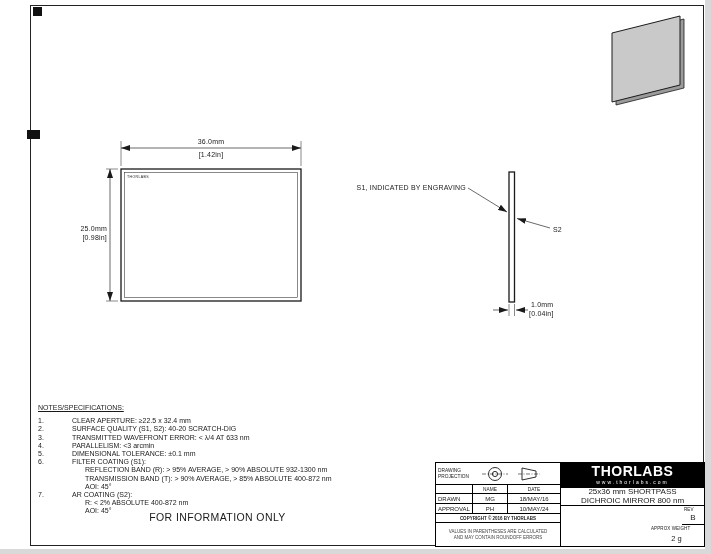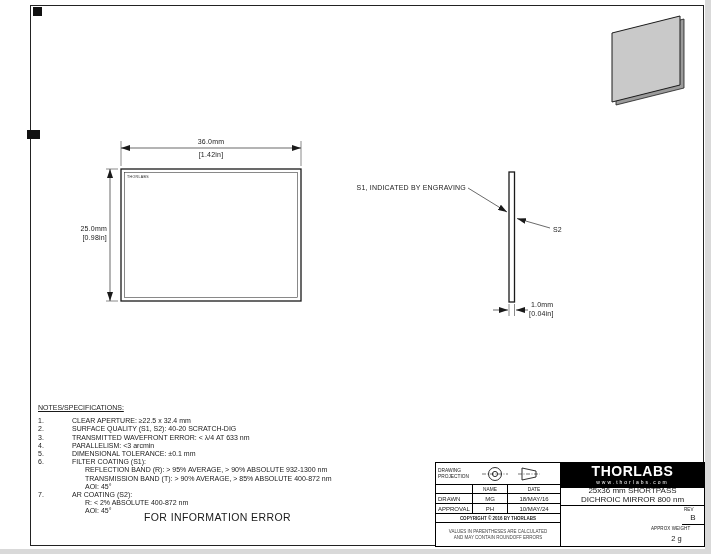--- a/index.html
+++ b/index.html
@@ -151,21 +151,21 @@
       <span class="note-num"></span>
       <span class="note-text">R: &lt; 2% ABSOLUTE 400-872 nm</span>
     </div>
   <div class="note-row indent">
       <span class="note-num"></span>
       <span class="note-text">AOI: 45°</span>
     </div>
 </div>
 
 <div class="info-notice">
-  <div>FOR INFORMATION ERROR</div>
+  <div>FOR INFORMATION ONLY</div>
 </div>
 
 <div class="title-block">
 
   <div class="tb-cell proj-cell bb br" style="left:0;top:0;width:125px;height:22px;">
     <div class="proj-text">
       <div>DRAWING</div>
       <div>PROJECTION</div>
     </div>
     <svg width="78" height="20" viewBox="0 0 78 20">
@@ -194,21 +194,21 @@
   <div class="tb-cell disclaimer-cell br" style="left:0;top:60px;width:125px;height:23px;">
     <div>VALUES IN PARENTHESES ARE CALCULATED</div>
     <div>AND MAY CONTAIN ROUNDOFF ERRORS</div>
   </div>
 
   <div class="tb-cell logo-cell bb" style="left:125px;top:0;width:143px;height:25px;">
     <div class="logo-text">THORLABS</div>
     <div class="logo-site">www.thorlabs.com</div>
   </div>
 
-  <div class="tb-cell drawing-title-cell bb" style="left:125px;top:25px;width:143px;height:18px;justify-content:flex-end;">
+  <div class="tb-cell drawing-title-cell bb" style="left:125px;top:25px;width:143px;height:18px;">
     <div>25x36 mm SHORTPASS</div>
     <div>DICHROIC MIRROR 800 nm</div>
   </div>
 
   <div class="tb-cell rev-cell bb" style="left:246px;top:43px;width:22px;height:19px;">
     <span class="tb-label">REV</span>
     <span>B</span>
   </div>
 
   <div class="tb-cell weight-cell" style="left:213px;top:62px;width:55px;height:21px;">

